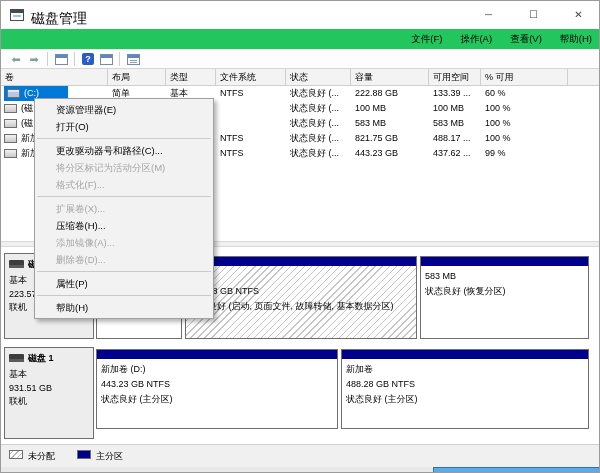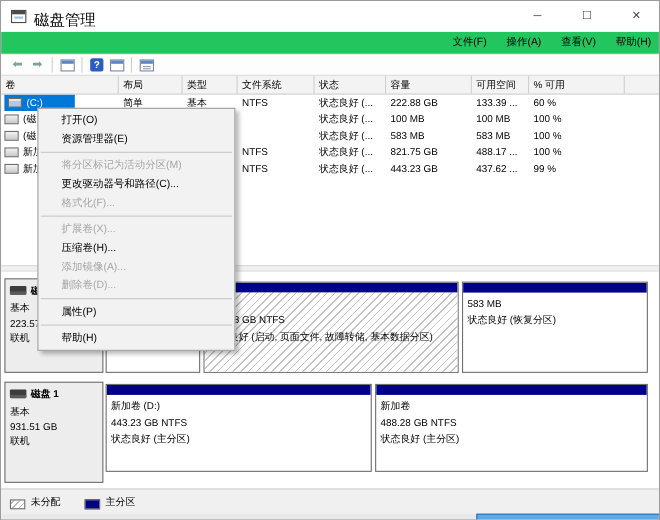--- a/index.html
+++ b/index.html
@@ -64,21 +64,21 @@
   .disk-line.first { margin-top:3px; }
   .part-box { position:absolute; border:1px solid #6e6e6e; background:#fff; overflow:hidden; }
   .part-bar { height:9px; background:#00008b; }
   .part-body { padding:3px 0 0 4px; }
   .part-body div { line-height:15px; white-space:nowrap; }
   .hatched .part-body, .hatched { background:
     repeating-linear-gradient(-45deg,#ffffff 0 4px,#c4c4c4 4px 5px); }
   
   .legendbar { position:absolute; left:0; top:443px; width:600px; height:23px;
     background:#f0f0f0; border-top:1px solid #d0d0d0; display:flex; align-items:center; padding-left:8px; }
-  .lgitem { display:flex; align-items:flex-end; gap:5px; margin-right:22px; }
+  .lgitem { display:flex; align-items:flex-start; gap:5px; margin-right:22px; }
   .swatch { width:14px; height:9px; border:1px solid #6e6e6e; }
   .sw-unalloc { background:repeating-linear-gradient(-45deg,#ffffff 0 3px,#b9b9b9 3px 4px); }
   .sw-primary { background:#00008b; }
   
   .bottomsliver { position:absolute; left:0; top:466px; width:600px; height:7px; background:#e9e9e9; }
   .bluebar { position:absolute; left:432px; top:0; width:168px; height:7px;
     background:#5ea9e8; border:1px solid #2e74b5; }
   
   .ctxmenu { position:absolute; left:33px; top:97px; width:180px; z-index:50;
     background:#f2f2f2; border:1px solid #a0a0a0; padding:2px 0;
@@ -296,25 +296,25 @@
       <span class="swatch sw-primary"></span>
       <span>主分区</span>
     </div>
   </div>
 
   <div class="bottomsliver">
     <div class="bluebar"></div>
   </div>
 
   <div class="ctxmenu">
+    <div class="ctxitem">资源管理器(E)</div>
     <div class="ctxitem">打开(O)</div>
-    <div class="ctxitem">资源管理器(E)</div>
     <div class="ctxsep"></div>
+    <div class="ctxitem">更改驱动器号和路径(C)...</div>
     <div class="ctxitem disabled">将分区标记为活动分区(M)</div>
-    <div class="ctxitem">更改驱动器号和路径(C)...</div>
     <div class="ctxitem disabled">格式化(F)...</div>
     <div class="ctxsep"></div>
     <div class="ctxitem disabled">扩展卷(X)...</div>
     <div class="ctxitem">压缩卷(H)...</div>
     <div class="ctxitem disabled">添加镜像(A)...</div>
     <div class="ctxitem disabled">删除卷(D)...</div>
     <div class="ctxsep"></div>
     <div class="ctxitem">属性(P)</div>
     <div class="ctxsep"></div>
     <div class="ctxitem">帮助(H)</div>

